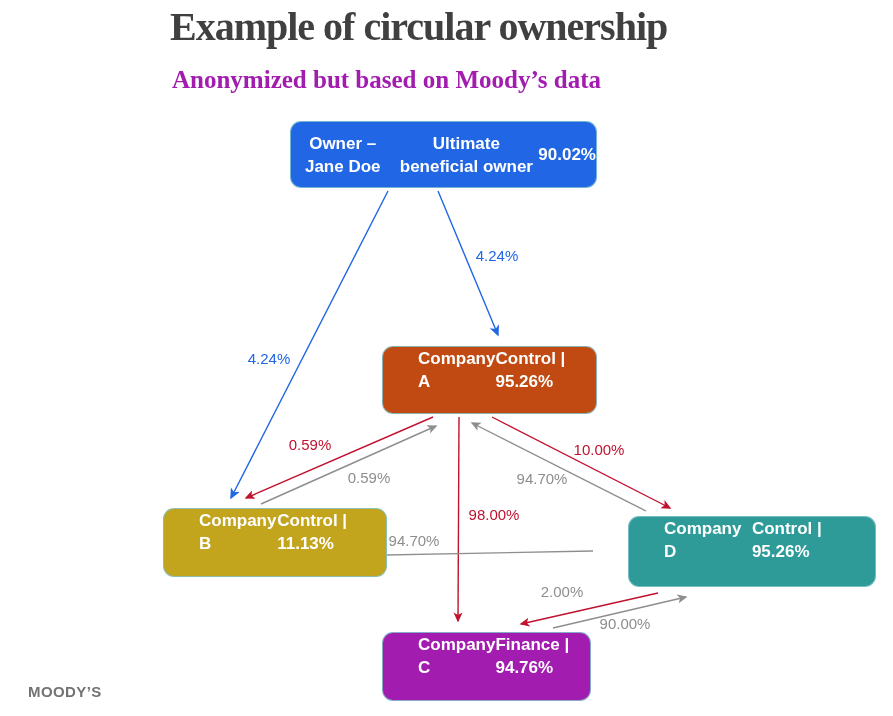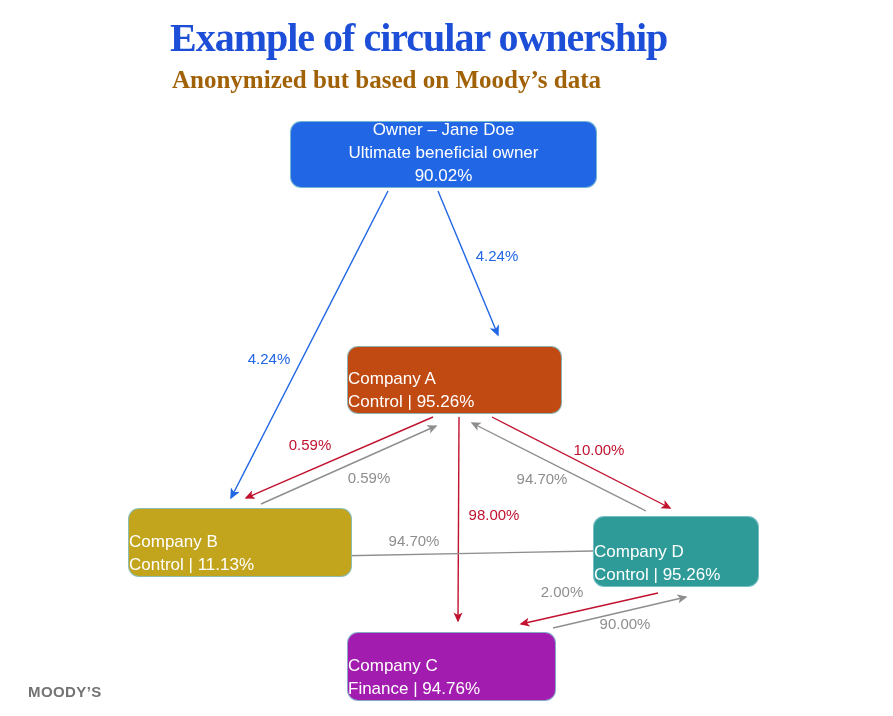--- a/index.html
+++ b/index.html
@@ -1,42 +1,43 @@
 <!DOCTYPE html>
 <html><head>
 <meta charset="utf-8">
 <style>
   html,body{margin:0;padding:0;background:#ffffff;}
   .stage{
     position:relative;width:893px;height:716px;background:#ffffff;
     overflow:hidden;font-family:"Liberation Sans",sans-serif;
   }
   .title{
-    position:absolute;left:170px;top:15px;width:620px;
+    position:absolute;left:170px;top:4px;width:620px;
     font-family:"Liberation Serif",serif;font-weight:bold;
-    font-size:40px;letter-spacing:-1px;color:#1d4ed8;line-height:1.15;
+    font-size:40px;letter-spacing:-1px;color:#404040;line-height:1.15;
   }
   .subtitle{
     position:absolute;left:172px;top:66px;width:560px;
     font-family:"Liberation Serif",serif;font-weight:bold;
-    font-size:25px;color:#a16207;line-height:1.1;
+    font-size:25px;color:#a21caf;line-height:1.1;
   }
   .node{
     position:absolute;border-radius:11px;color:#ffffff;
-    display:flex;flex-direction:column;justify-content:flex-end;
+    display:flex;flex-direction:row;justify-content:flex-start;
     font-size:17px;line-height:23px;
     border:1.5px solid rgba(130,195,206,0.85);
     box-sizing:border-box;
+    font-weight:bold;
   }
   .node.center{align-items:center;text-align:center;}
-  .node.left{padding-left:0;}
+  .node.left{padding-left:35px;margin-left:35px;}
   .node-owner{left:290px;top:121px;width:307px;height:67px;background:#2166e5;}
   .node-a{left:347px;top:346px;width:215px;height:68px;background:#c04a11;}
   .node-b{left:128px;top:508px;width:224px;height:69px;background:#c3a41d;}
-  .node-d{left:593px;top:516px;width:166px;height:71px;background:#2e9b99;}
+  .node-d{left:593px;top:516px;width:248px;height:71px;background:#2e9b99;}
   .node-c{left:347px;top:632px;width:209px;height:69px;background:#a21caf;}
   .edges{position:absolute;left:0;top:0;width:893px;height:716px;}
   .edge-blue{stroke:#2166e5;stroke-width:1.4;fill:none;}
   .edge-red{stroke:#c0122f;stroke-width:1.4;fill:none;}
   .edge-gray{stroke:#8e8e8e;stroke-width:1.4;fill:none;}
   .lbl{font-family:"Liberation Sans",sans-serif;font-size:15px;text-anchor:middle;}
   .lbl-blue{fill:#2166e5;}
   .lbl-red{fill:#c0122f;}
   .lbl-gray{fill:#8e8e8e;}
   .logo{

